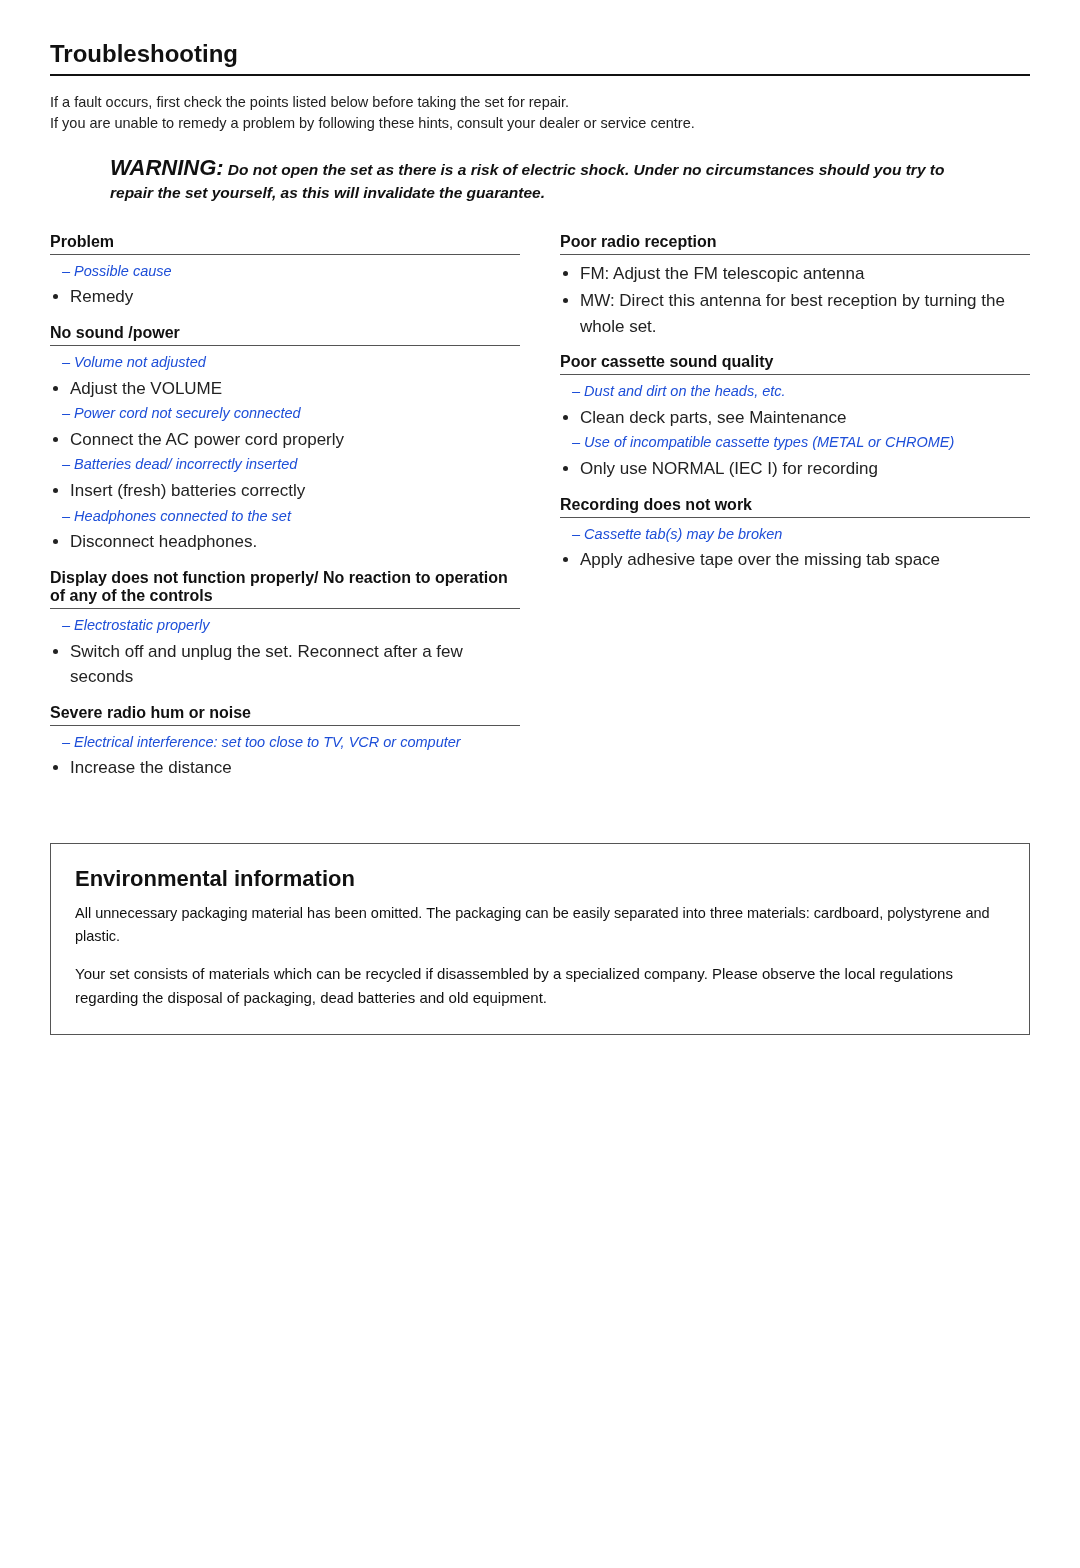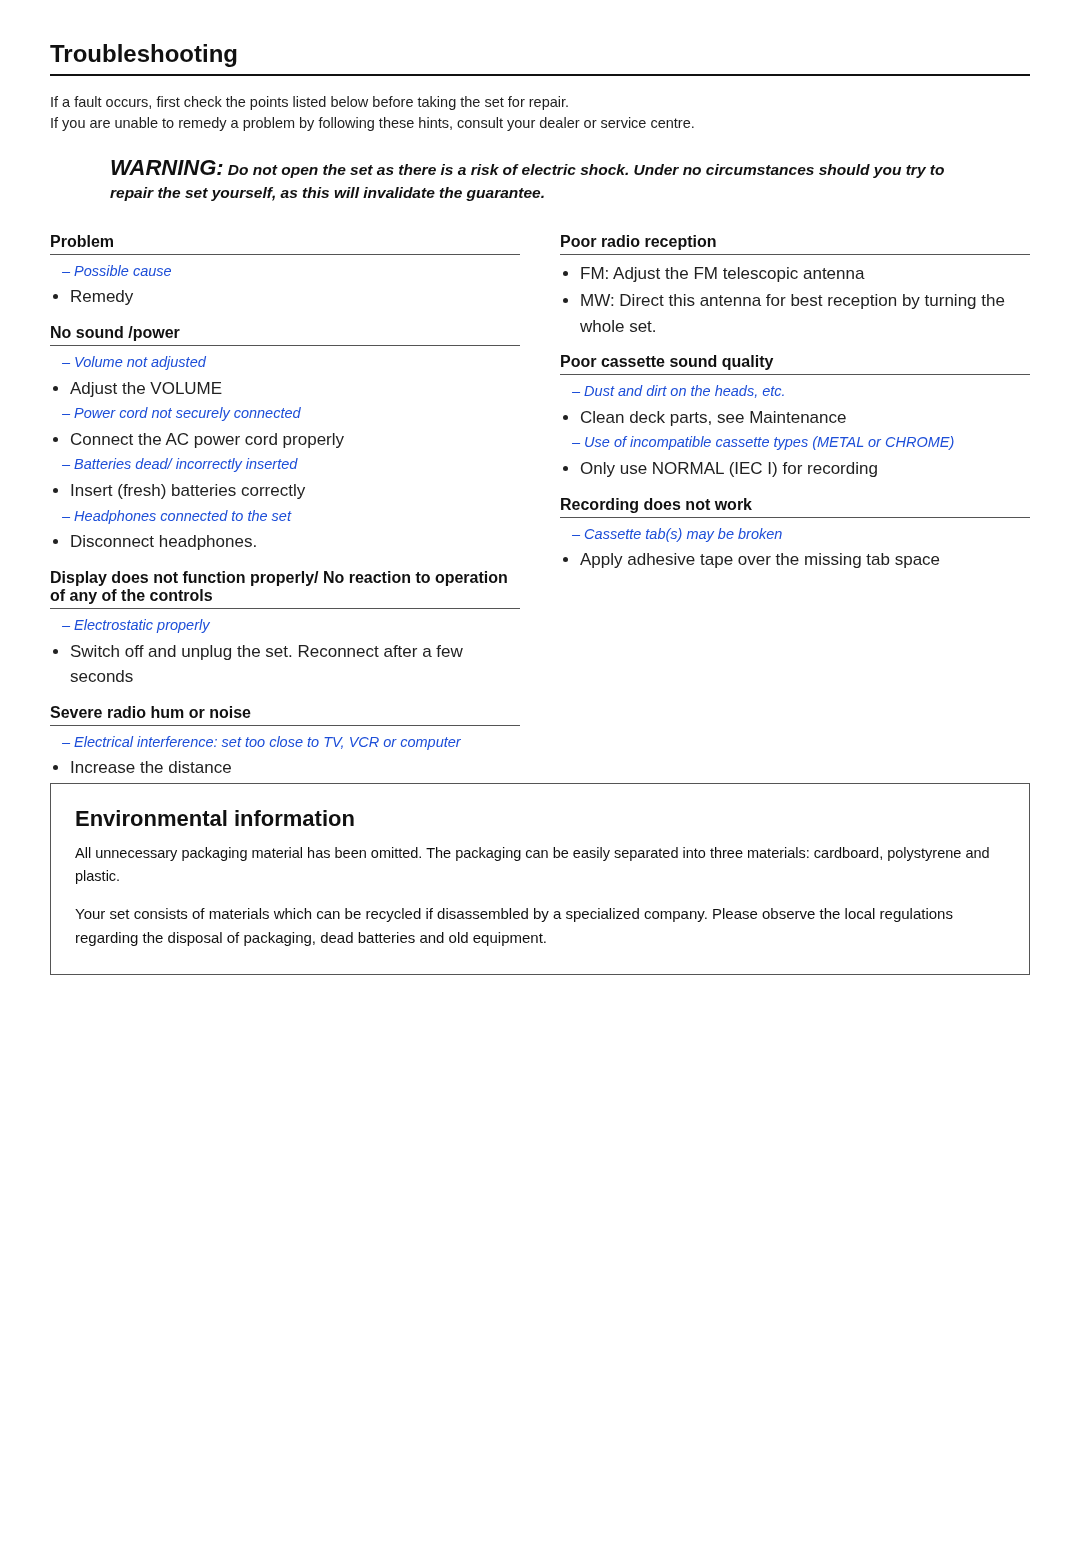--- a/index.html
+++ b/index.html
@@ -101,20 +101,21 @@
 
     ul li {
       margin-bottom: 2px;
       font-size: 14.5px;
       line-height: 1.5;
     }
 
     .env-box {
       border: 1.5px solid #555;
       padding: 22px 24px 24px 24px;
+      margin-top: 60px;
     }
 
     .env-title {
       font-size: 22px;
       font-weight: bold;
       margin-bottom: 10px;
     }
 
     .env-text {
       font-size: 14.5px;

